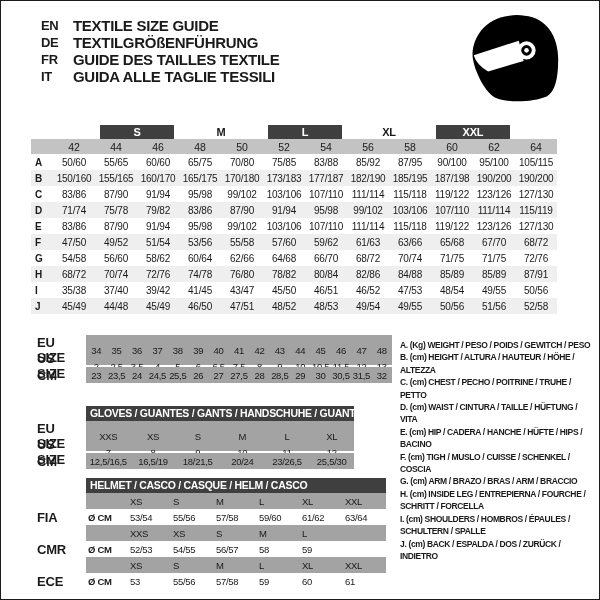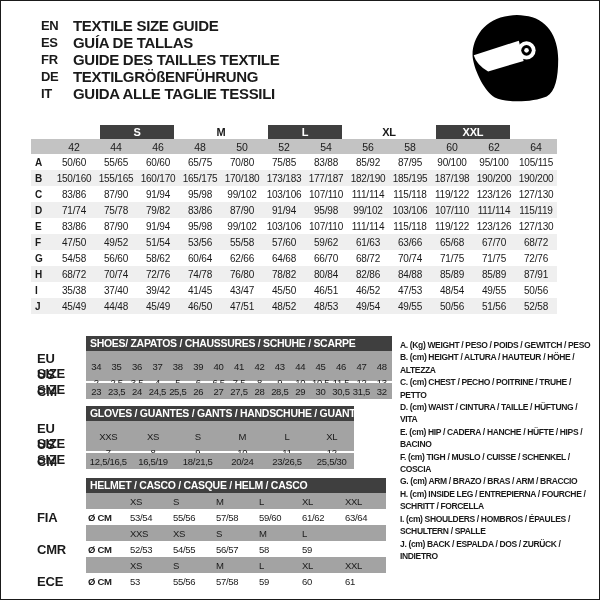--- a/index.html
+++ b/index.html
@@ -55,30 +55,26 @@
 <body>
 
 <div class="page">
 
   <div class="lang-list" id="lang-list">
       <div class="lang-row">
         <span class="lang-code">EN</span>
         <span class="lang-text">TEXTILE SIZE GUIDE</span>
       </div>
       <div class="lang-row">
-        <span class="lang-code">ES</span>
-        <span class="lang-text">GUÍA DE TALLAS</span>
+        <span class="lang-code">DE</span>
+        <span class="lang-text">TEXTILGRÖßENFÜHRUNG</span>
       </div>
       <div class="lang-row">
         <span class="lang-code">FR</span>
         <span class="lang-text">GUIDE DES TAILLES TEXTILE</span>
-      </div>
-      <div class="lang-row">
-        <span class="lang-code">DE</span>
-        <span class="lang-text">TEXTILGRÖßENFÜHRUNG</span>
       </div>
       <div class="lang-row">
         <span class="lang-code">IT</span>
         <span class="lang-text">GUIDA ALLE TAGLIE TESSILI</span>
       </div>
     </div>
 
   <svg class="helmet-icon" width="96" height="96" viewBox="0 0 100 100" aria-hidden="true">
     <path fill="#000" d="M60,5 C83,7 95,27 95,50 C95,70 92,84 83,89 C69,95 41,96 29,90 C19,85 8,63 6,49 C4,32 16,8 44,5 C49,4 55,4 60,5 Z"></path>
     <path fill="#fff" d="M7,46 L54,31 L59,52 L22,63 Q10,56 7,46 Z"></path>
@@ -256,24 +252,20 @@
         <span class="c-cell">48/53</span>
         <span class="c-cell">49/54</span>
         <span class="c-cell">49/55</span>
         <span class="c-cell">50/56</span>
         <span class="c-cell">51/56</span>
         <span class="c-cell">52/58</span>
       </div>
     </div>
 
   <div class="subtable shoes" id="shoes-table">
-    <div class="sub-title-row">
-      <div class="sub-label"></div>
-      <div class="sub-band">SHOES/ ZAPATOS / CHAUSSURES / SCHUHE / SCARPE</div>
-    </div>
   <div class="sub-row">
         <div class="sub-label">EU SIZE</div>
         <div class="sub-data stripe">
           <span class="sub-cell">34</span>
           <span class="sub-cell">35</span>
           <span class="sub-cell">36</span>
           <span class="sub-cell">37</span>
           <span class="sub-cell">38</span>
           <span class="sub-cell">39</span>
           <span class="sub-cell">40</span>

